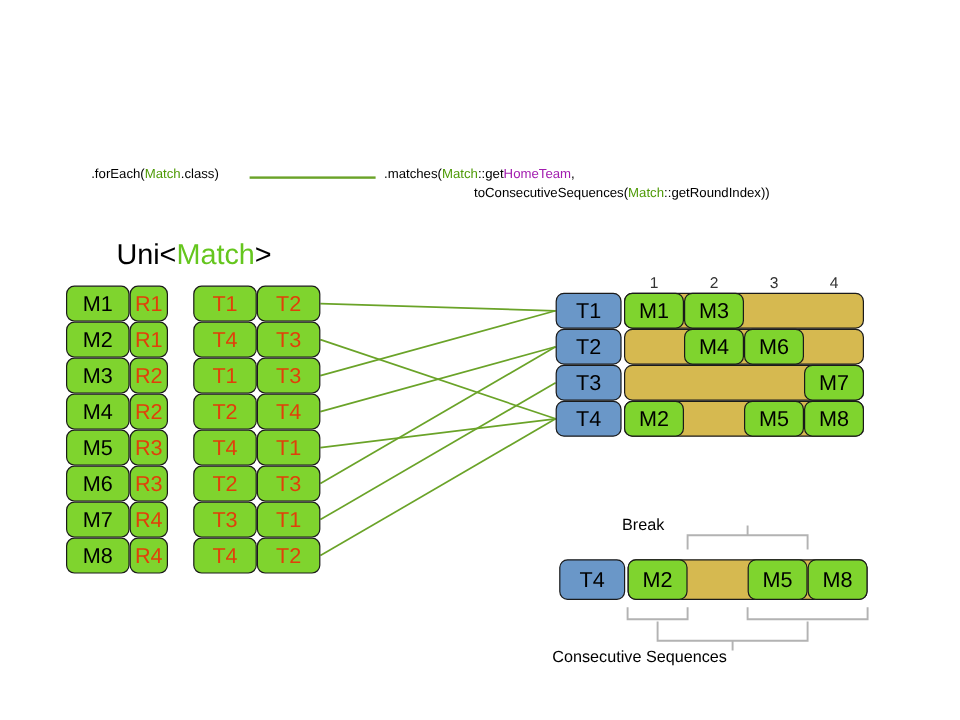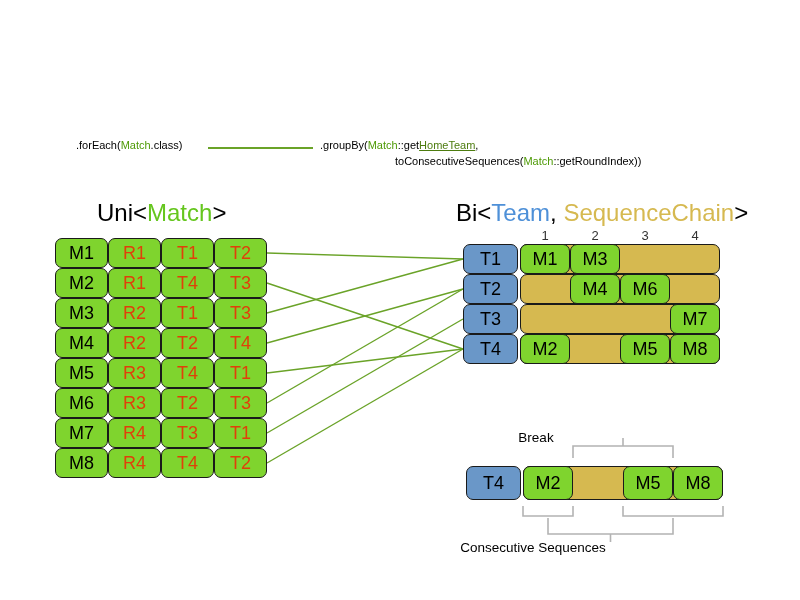--- a/index.html
+++ b/index.html
@@ -18,21 +18,21 @@
     position:absolute;left:0;top:80px;width:800px;text-align:center;
     font-size:13.5px;color:#000;white-space:nowrap;
   }
 
   
   .codeline{position:absolute;font-size:11px;white-space:nowrap;color:#000;}
   #code-foreach{left:76px;top:139px;}
   #code-groupby{left:320px;top:139px;}
   #code-tocons{left:395px;top:155px;}
   .kw-green{color:#4E9A06;}
-  .kw-blue{color:#4d7c0f;text-decoration:underline;}
+  .kw-blue{color:#a21caf;}
   .connector{
     position:absolute;left:208px;top:147px;width:105px;height:2px;background:#6AA328;
   }
 
   
   .typelabel{position:absolute;font-size:24px;white-space:nowrap;color:#000;}
   #uni-label{left:97px;top:199px;}
   #bi-label{left:456px;top:199px;}
   .t-green{color:#65C61E;}
   .t-blue{color:#4E90D8;}
@@ -48,21 +48,21 @@
   .cell.green{background:#7FD42E;color:#000;}
   .cell.green.red-text{color:#E0400A;}
   .cell.blue{background:#6A97C8;color:#000;}
   .cell.gold{background:#D6B950;color:#000;border-color:#1a1a1a;}
 
   
   #uni-table{position:absolute;left:55px;top:238px;width:212px;height:234px;}
   #uni-table .row{position:absolute;left:0;width:212px;height:30px;}
   #uni-table .cell{height:30px;top:0;}
   #uni-table .c0{left:0px;width:53px;}
-  #uni-table .c1{left:53px;width:53px;}
+  #uni-table .c1{left:53px;width:32px;}
   #uni-table .c2{left:106px;width:53px;}
   #uni-table .c3{left:159px;width:53px;}
 
   
   #bi-table{position:absolute;left:463px;top:244px;width:253px;height:120px;}
   #bi-table .row{position:absolute;left:0;width:253px;height:30px;}
   #bi-table .cell{height:30px;top:0;}
   #bi-table .teamcell{left:0px;width:55px;}
   .colhead{
     position:absolute;top:228px;font-size:13px;text-align:center;width:24px;color:#333;
@@ -93,27 +93,26 @@
 </head>
 <body>
 
 <div id="stage">
 
 
   <div class="codeline" id="code-foreach"><span>.forEach(</span><span class="kw-green">Match</span><span>.class)</span></div>
 
   <div class="connector"></div>
 
-  <div class="codeline" id="code-groupby"><span>.groupBy(</span><span class="kw-green">Match</span><span>::get</span><span class="kw-blue">HomeTeam</span><span>,</span></div>
+  <div class="codeline" id="code-groupby"><span>.matches(</span><span class="kw-green">Match</span><span>::get</span><span class="kw-blue">HomeTeam</span><span>,</span></div>
 
   <div class="codeline" id="code-tocons"><span>toConsecutiveSequences(</span><span class="kw-green">Match</span><span>::getRoundIndex))</span></div>
 
   <div class="typelabel" id="uni-label"><span>Uni&lt;</span><span class="t-green">Match</span><span>&gt;</span></div>
 
-  <div class="typelabel" id="bi-label"><span>Bi&lt;</span><span class="t-blue">Team</span><span>, </span><span class="t-gold">SequenceChain</span><span>&gt;</span></div>
 
   <svg id="links">
       <line x1="267" y1="253" x2="463" y2="259" stroke="#6AA328" stroke-width="1.4"></line>
       <line x1="267" y1="283" x2="463" y2="349" stroke="#6AA328" stroke-width="1.4"></line>
       <line x1="267" y1="313" x2="463" y2="259" stroke="#6AA328" stroke-width="1.4"></line>
       <line x1="267" y1="343" x2="463" y2="289" stroke="#6AA328" stroke-width="1.4"></line>
       <line x1="267" y1="373" x2="463" y2="349" stroke="#6AA328" stroke-width="1.4"></line>
       <line x1="267" y1="403" x2="463" y2="289" stroke="#6AA328" stroke-width="1.4"></line>
       <line x1="267" y1="433" x2="463" y2="319" stroke="#6AA328" stroke-width="1.4"></line>
       <line x1="267" y1="463" x2="463" y2="349" stroke="#6AA328" stroke-width="1.4"></line>

